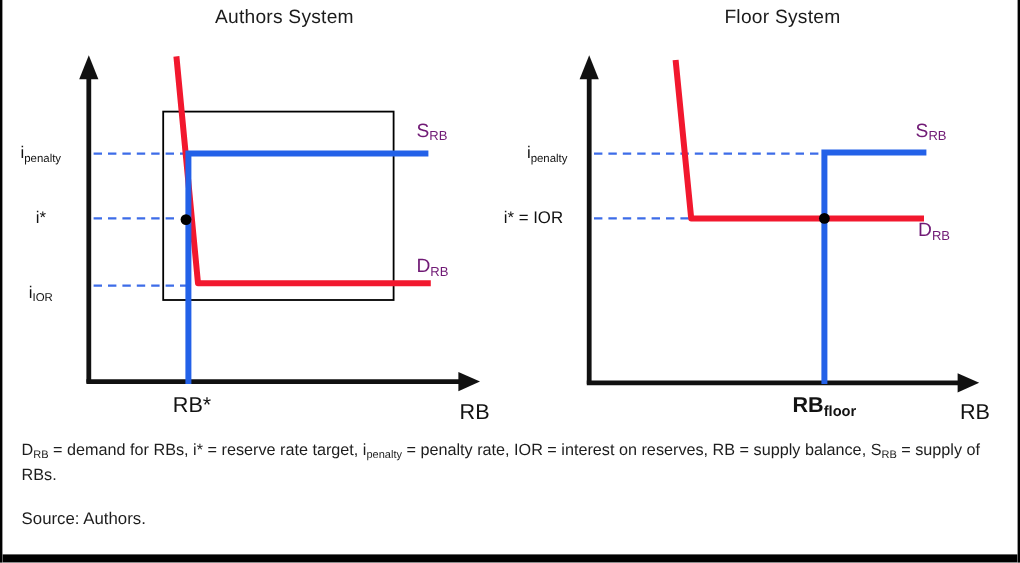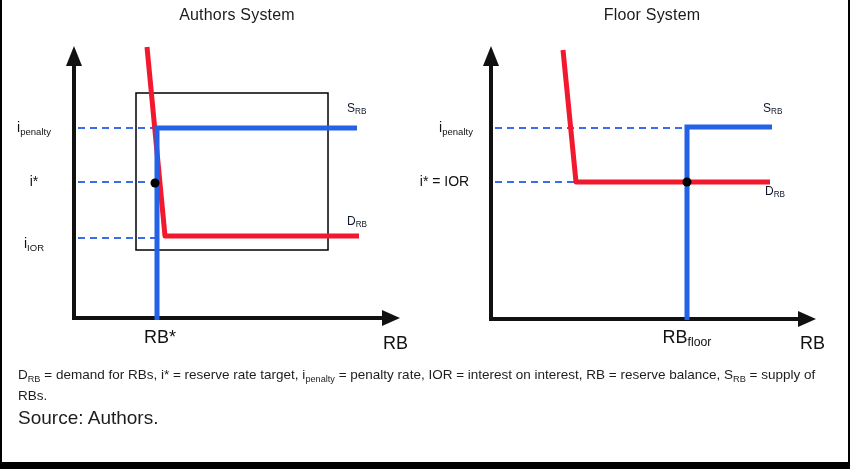--- a/index.html
+++ b/index.html
@@ -7,29 +7,29 @@
     position:relative;width:850px;height:469px;background:#ffffff;
     border-left:2px solid #000;border-right:2px solid #000;
     box-sizing:border-box;overflow:hidden;
   }
   .panel-title{
     position:absolute;top:6px;width:300px;text-align:center;
     font-size:16px;color:#1b1b1b;letter-spacing:0.2px;
   }
   .ylab{position:absolute;text-align:center;font-size:14px;color:#121212;white-space:nowrap;}
   .xlab{position:absolute;font-size:18px;color:#121212;white-space:nowrap;}
-  .curve-lab{position:absolute;font-size:12px;color:#0f172a;white-space:nowrap;}
+  .curve-lab{position:absolute;font-size:16px;color:#701a75;white-space:nowrap;}
   .sub{font-size:68%;vertical-align:-0.28em;letter-spacing:0;}
   .caption{
     position:absolute;left:16px;top:365px;width:812px;
     font-size:13.5px;line-height:1.5;color:#1d1d1d;
   }
   .source{
-    position:absolute;left:16px;top:407px;
-    font-size:19px;color:#1d1d1d;
+    position:absolute;left:16px;top:424px;
+    font-size:14px;color:#1d1d1d;
   }
   .bottom-rule{
     position:absolute;left:0;right:0;bottom:0;height:7px;background:#000;
   }
   svg{position:absolute;top:0;}
   .axis{stroke:#111;stroke-width:4;fill:none;}
   .arrowhead{fill:#111;stroke:none;}
   .hbox{fill:none;stroke:#000;stroke-width:1.5;}
   .dash{stroke:#3d6ce8;stroke-width:2;fill:none;stroke-dasharray:7 5;}
   .blue{stroke:#2361e8;stroke-width:5;fill:none;}
@@ -83,21 +83,21 @@
 
     <path class="blue" d="M265,320 L265,127 L350,127"></path>
     <path class="red" d="M141,50 L154,182 L348,182"></path>
     <circle class="dot" cx="265" cy="182" r="4.5"></circle>
   </svg>
 
   <div class="ylab" style="left:423px;top:119px;width:62px;"><span>i</span><span class="sub">penalty</span></div>
   <div class="ylab" style="left:400px;top:173px;width:85px;"><span>i* = IOR</span></div>
   <div class="curve-lab" style="left:761px;top:101px;"><span>S</span><span class="sub">RB</span></div>
   <div class="curve-lab" style="left:763px;top:184px;"><span>D</span><span class="sub">RB</span></div>
-  <div class="xlab" style="left:650px;top:327px;width:70px;text-align:center;"><span>RB</span><span class="sub">floor</span></div>
+  <div class="xlab" style="left:650px;top:327px;width:70px;text-align:center;font-weight:bold;"><span>RB</span><span class="sub">floor</span></div>
   <div class="xlab" style="left:798px;top:333px;"><span>RB</span></div>
 
-  <div class="caption"><span>D</span><span class="sub">RB</span><span> = demand for RBs, i* = reserve rate target, i</span><span class="sub">penalty</span><span> = penalty rate, IOR = interest on interest, RB = reserve balance, S</span><span class="sub">RB</span><span> = supply of RBs.</span></div>
+  <div class="caption"><span>D</span><span class="sub">RB</span><span> = demand for RBs, i* = reserve rate target, i</span><span class="sub">penalty</span><span> = penalty rate, IOR = interest on reserves, RB = supply balance, S</span><span class="sub">RB</span><span> = supply of RBs.</span></div>
 
   <div class="source">Source: Authors.</div>
 
   <div class="bottom-rule"></div>
 </div>
 
 </body></html>

